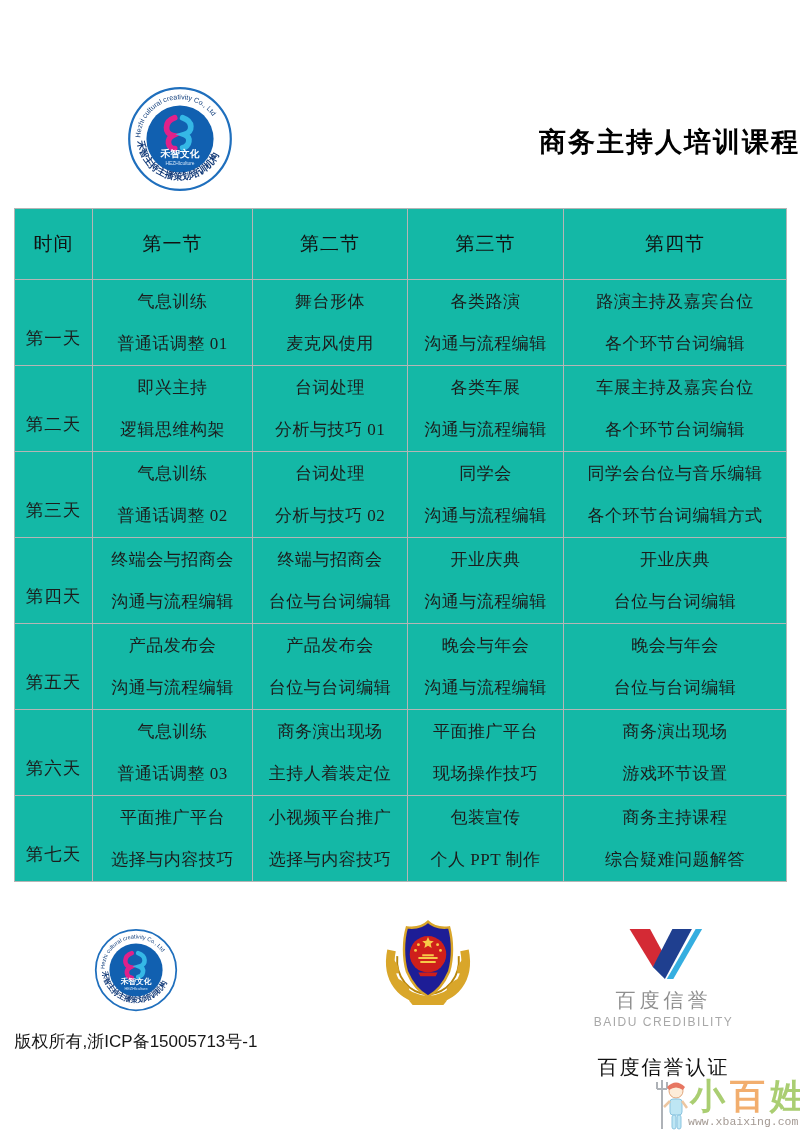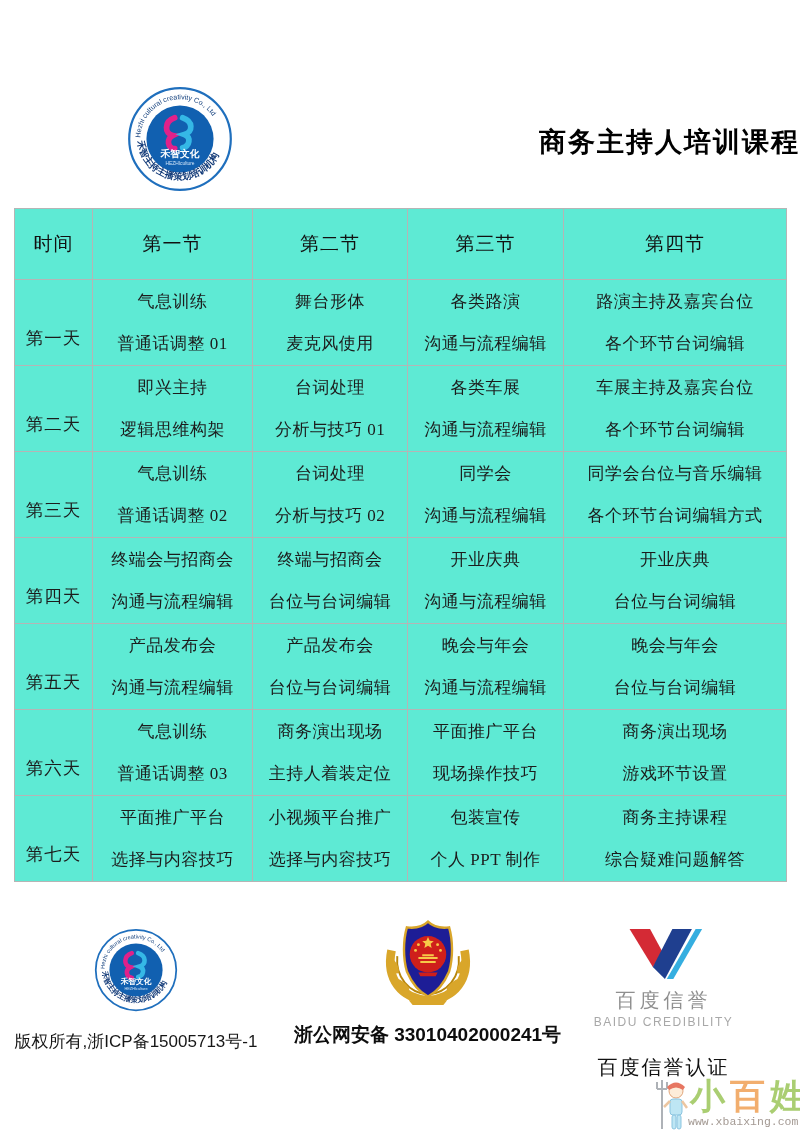--- a/index.html
+++ b/index.html
@@ -7,21 +7,21 @@
         font-family:"Liberation Serif","DejaVu Serif",serif;overflow:hidden}
 
   
   .header-logo{position:absolute;left:127px;top:86px;width:106px;height:106px}
   .footer-logo{width:84px;height:84px}
   .page-title{position:absolute;left:0;top:124px;width:100%;text-align:right;
               font-size:27px;font-weight:bold;color:#000;letter-spacing:2px}
 
   
   .course-table{position:absolute;left:14px;top:208px;width:772px;
-                border-collapse:collapse;table-layout:fixed;background:#5eead4}
+                border-collapse:collapse;table-layout:fixed;background:#14b8a6}
   .course-table th,.course-table td{border:1px solid #b5b5b5;padding:0;overflow:hidden}
   .course-table th{height:70px;font-size:19px;font-weight:normal;color:#111;
                    text-align:center;vertical-align:middle;letter-spacing:1px}
   .course-table td{height:85px;vertical-align:middle}
   .cell-flex{display:flex;flex-direction:column;justify-content:space-around;
              align-items:center;height:85px;font-size:17px;color:#1c1c1c;letter-spacing:0.5px}
   .day-flex{display:flex;flex-direction:column;justify-content:flex-end;align-items:center;
             height:85px;box-sizing:border-box;padding-bottom:15px;font-size:17.5px;color:#1c1c1c;letter-spacing:1px}
   .cell-line{white-space:nowrap}
 
@@ -354,21 +354,20 @@
       <circle cx="50" cy="44" r="19" fill="#cf1f1b"></circle>
       <path d="M50,26 l1.8,4 4.2,0.4 -3.2,2.8 1,4.2 -3.8,-2.3 -3.8,2.3 1,-4.2 -3.2,-2.8 4.2,-0.4 Z" fill="#f7c948"></path>
       <circle cx="40" cy="34" r="1.5" fill="#f7c948"></circle>
         <circle cx="60" cy="34" r="1.5" fill="#f7c948"></circle>
       <circle cx="37" cy="40" r="1.5" fill="#f7c948"></circle>
         <circle cx="63" cy="40" r="1.5" fill="#f7c948"></circle>
       <path d="M40,48 h20 M42,52 h16 M44,45 h12" stroke="#f7c948" stroke-width="2" fill="none"></path>
       <path d="M43,60 h14" stroke="#cf1f1b" stroke-width="3"></path>
       <path d="M40,63 h20 l-2,4 h-16 Z" fill="#cf1f1b"></path>
     </svg>
-    <div class="police-text">浙公网安备 33010402000241号</div>
   </div>
 
   <div class="footer-block fb-right">
     <svg viewBox="0 0 86 62" width="80" height="58">
       <polygon points="6,4 28,4 42,30 31,45" fill="#d42a35"></polygon>
       <polygon points="52,4 73,4 44,58 31,45" fill="#1f3f8f"></polygon>
       <polygon points="77,4 84,4 53,58 46,58" fill="#35aee0"></polygon>
     </svg>
     <div class="baidu-cn">百度信誉</div>
     <div class="baidu-en">BAIDU CREDIBILITY</div>

